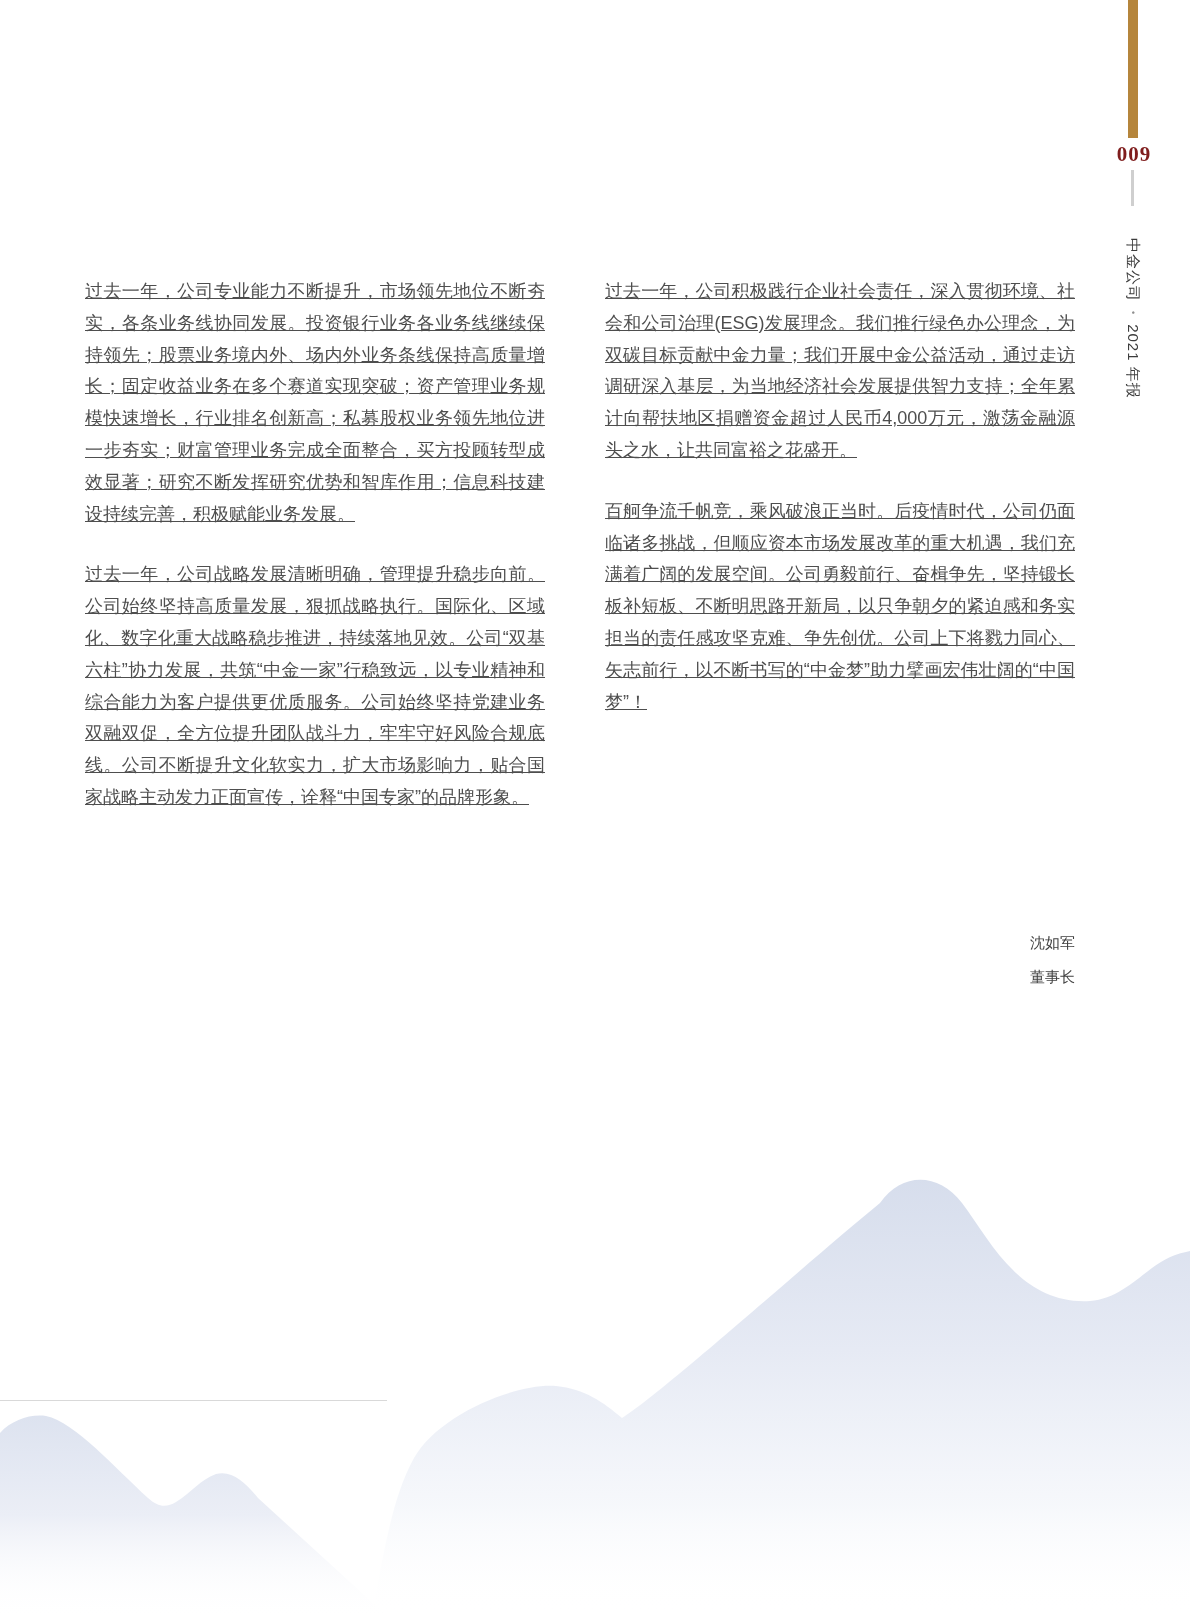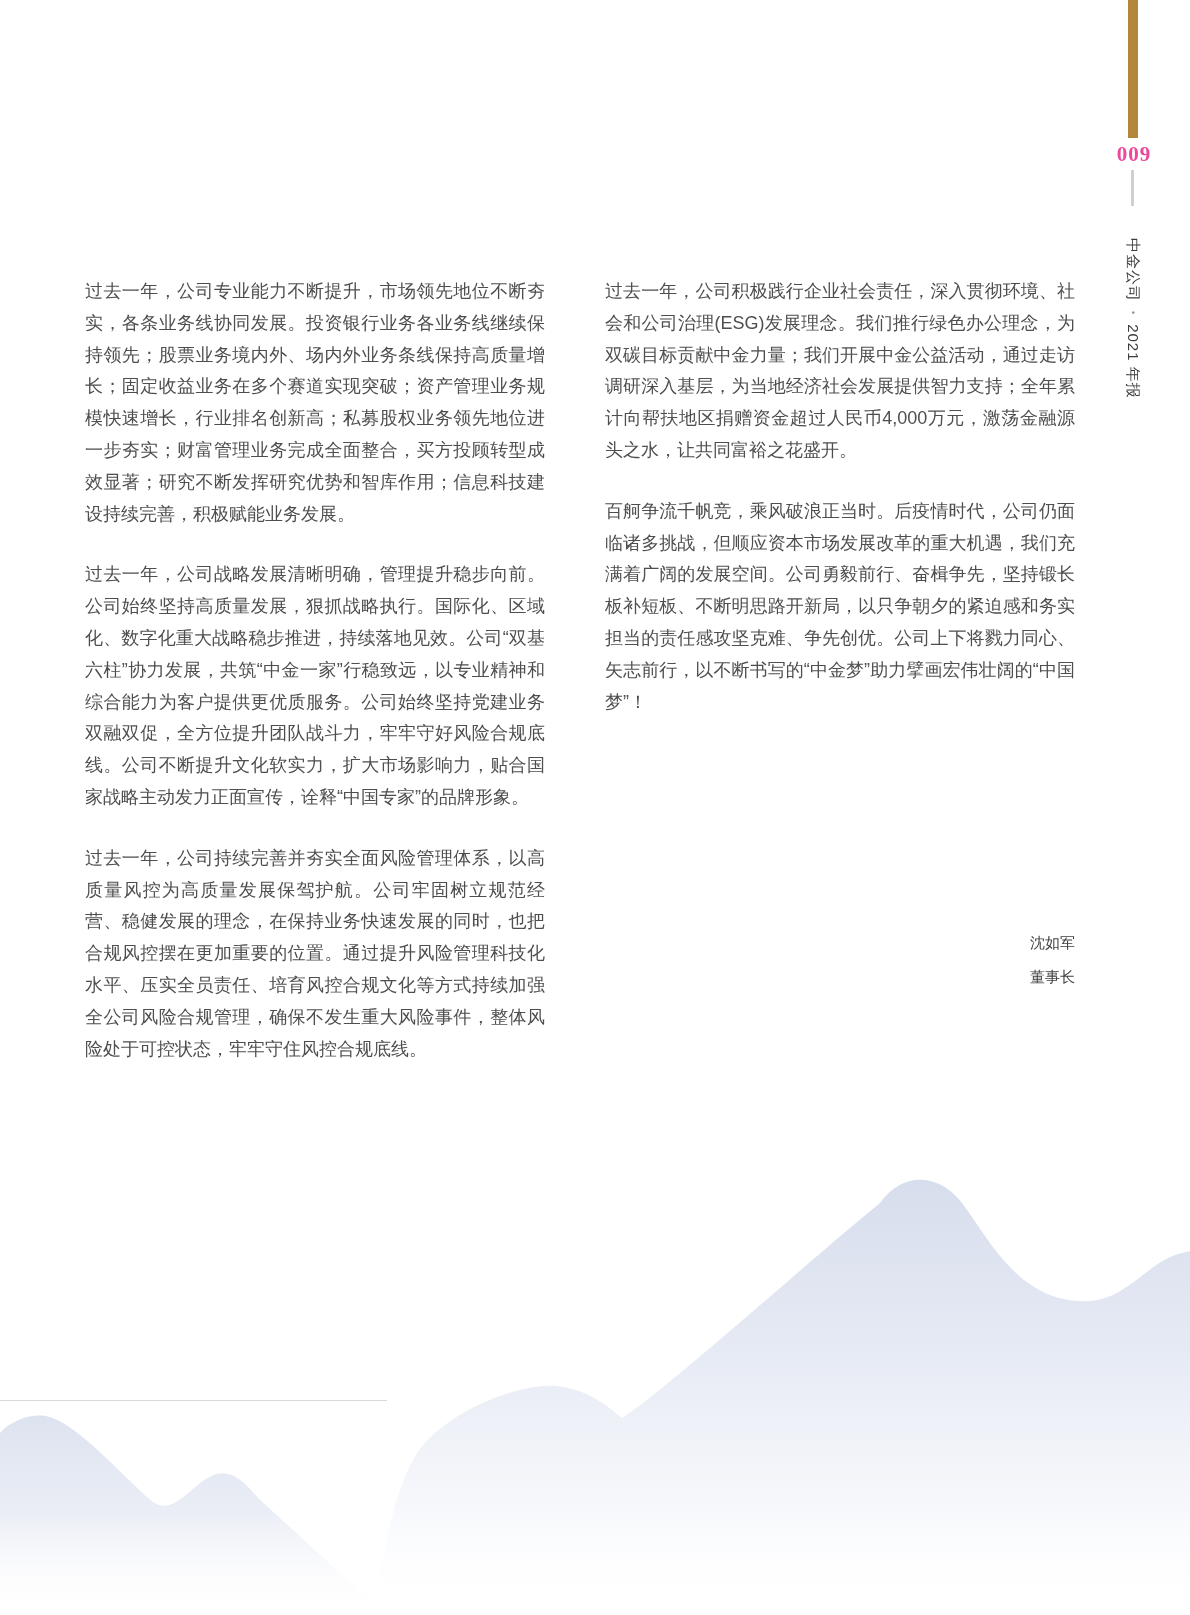--- a/index.html
+++ b/index.html
@@ -13,21 +13,21 @@
   }
   
   .accent-bar{
     position:absolute;left:1128px;top:0;width:10px;height:138px;
     background:#B5853C;
   }
   .page-number{
     position:absolute;left:1104px;top:142px;width:60px;
     text-align:center;
     font-family:"Liberation Serif","DejaVu Serif",serif;
-    font-weight:700;font-size:21px;letter-spacing:1px;color:#ec4899;
+    font-weight:700;font-size:21px;letter-spacing:1px;color:#7f1d1d;
   }
   .tick-line{
     position:absolute;left:1131px;top:170px;width:3px;height:36px;
     background:#cfcfcf;
   }
   .spine-text{
     position:absolute;left:1142px;top:238px;
     transform:rotate(90deg);transform-origin:0 0;
     white-space:nowrap;
     font-size:15px;color:#3c3c3c;letter-spacing:1px;
@@ -37,20 +37,21 @@
     display:inline-block;
     font-size:9px;color:#8f8f8f;
     margin:0 9px;vertical-align:2px;
   }
   
   .col{
     position:absolute;top:276px;
     font-size:18px;line-height:31.8px;
     text-align:justify;
     color:#4e4e4e;
+    text-decoration:underline;
   }
   .col-left{left:85px;width:460px;}
   .col-right{left:605px;width:470px;}
   .col p{margin:0 0 29px 0;}
   .col p:last-child{margin-bottom:0;margin-top:20px;}
   
   .signature{
     position:absolute;left:605px;top:926px;width:470px;
     text-align:right;
     font-size:15px;line-height:34px;color:#3f3f3f;
@@ -71,21 +72,20 @@
 <div class="page">
 
   <div class="accent-bar"></div>
   <div class="page-number">009</div>
   <div class="tick-line"></div>
   <div class="spine-text"><span>中金公司</span><span class="dot">•</span><span>2021 年报</span></div>
 
   <div class="col col-left">
     <p>过去一年，公司专业能力不断提升，市场领先地位不断夯实，各条业务线协同发展。投资银行业务各业务线继续保持领先；股票业务境内外、场内外业务条线保持高质量增长；固定收益业务在多个赛道实现突破；资产管理业务规模快速增长，行业排名创新高；私募股权业务领先地位进一步夯实；财富管理业务完成全面整合，买方投顾转型成效显著；研究不断发挥研究优势和智库作用；信息科技建设持续完善，积极赋能业务发展。</p>
     <p>过去一年，公司战略发展清晰明确，管理提升稳步向前。公司始终坚持高质量发展，狠抓战略执行。国际化、区域化、数字化重大战略稳步推进，持续落地见效。公司“双基六柱”协力发展，共筑“中金一家”行稳致远，以专业精神和综合能力为客户提供更优质服务。公司始终坚持党建业务双融双促，全方位提升团队战斗力，牢牢守好风险合规底线。公司不断提升文化软实力，扩大市场影响力，贴合国家战略主动发力正面宣传，诠释“中国专家”的品牌形象。</p>
-    <p>过去一年，公司持续完善并夯实全面风险管理体系，以高质量风控为高质量发展保驾护航。公司牢固树立规范经营、稳健发展的理念，在保持业务快速发展的同时，也把合规风控摆在更加重要的位置。通过提升风险管理科技化水平、压实全员责任、培育风控合规文化等方式持续加强全公司风险合规管理，确保不发生重大风险事件，整体风险处于可控状态，牢牢守住风控合规底线。</p>
   </div>
 
   <div class="col col-right">
     <p>过去一年，公司积极践行企业社会责任，深入贯彻环境、社会和公司治理(ESG)发展理念。我们推行绿色办公理念，为双碳目标贡献中金力量；我们开展中金公益活动，通过走访调研深入基层，为当地经济社会发展提供智力支持；全年累计向帮扶地区捐赠资金超过人民币4,000万元，激荡金融源头之水，让共同富裕之花盛开。</p>
     <p>百舸争流千帆竞，乘风破浪正当时。后疫情时代，公司仍面临诸多挑战，但顺应资本市场发展改革的重大机遇，我们充满着广阔的发展空间。公司勇毅前行、奋楫争先，坚持锻长板补短板、不断明思路开新局，以只争朝夕的紧迫感和务实担当的责任感攻坚克难、争先创优。公司上下将戮力同心、矢志前行，以不断书写的“中金梦”助力擘画宏伟壮阔的“中国梦”！</p>
   </div>
 
   <div class="signature">
     <div>沈如军</div>
     <div>董事长</div>

